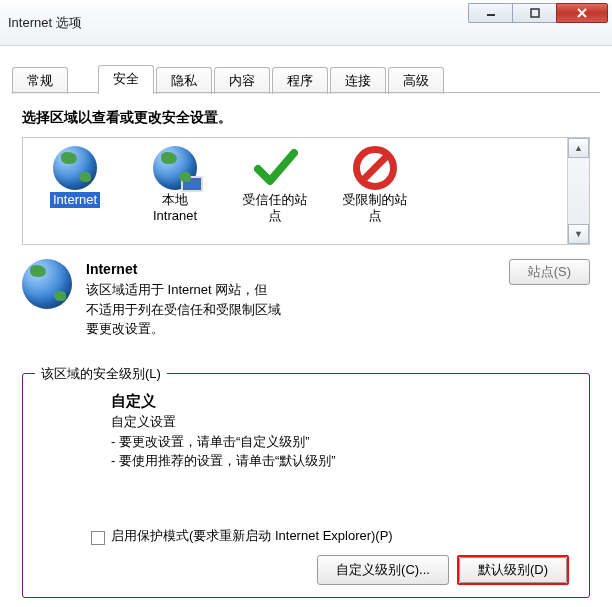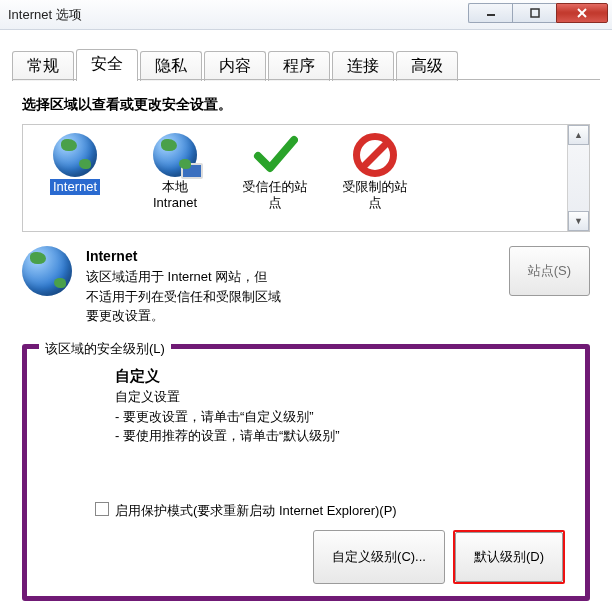--- a/index.html
+++ b/index.html
@@ -7,21 +7,21 @@
     margin: 0;
     font-family: "Microsoft YaHei", SimSun, Arial, sans-serif;
     font-size: 12px;
     background: #fff;
     width: 612px;
     height: 607px;
     overflow: hidden;
   }
   
   .titlebar {
-    height: 30px;
+    height: 46px;
     background: linear-gradient(to bottom, #fdfdfe, #eef2f7);
     border-bottom: 1px solid #cfd6e0;
     display: flex;
     align-items: center;
     padding-left: 8px;
     position: relative;
   }
   .titlebar .title { font-size: 13px; color: #222; }
   .winbtns { position: absolute; right: 4px; top: 3px; display: flex; gap: 0; }
   .winbtn {
@@ -47,30 +47,31 @@
     content: "";
     position: absolute; left: 12px; right: 12px; bottom: 0;
     height: 1px; background: #b7b7b7;
   }
   .tab {
     padding: 4px 14px;
     border: 1px solid #b7b7b7;
     border-bottom: none;
     background: linear-gradient(#fdfdfd,#f2f2f2);
     margin-right: 2px;
-    font-size: 16px;
+    font-size: 13px;
     position: relative;
     top: 1px;
     border-radius: 3px 3px 0 0;
   }
   .tab.active {
     background: #fff;
     z-index: 2;
     padding-bottom: 6px;
     top: 1px;
+    margin-left: 28px;
   }
   
   .panel {
     padding: 16px 22px 6px 22px;
   }
   .instr { font-size: 14px; margin-bottom: 10px; font-weight: bold; }
   
   .zonebox {
     border: 1px solid #c8c8c8;
     height: 108px;
@@ -143,41 +144,41 @@
     height: 7px; background: #d62f2a; transform: translateY(-50%) rotate(-45deg);
   }
   
   .descrow { display: flex; margin-top: 14px; gap: 14px; }
   .desctext { font-size: 13px; line-height: 1.5; }
   .desctext b { font-weight: bold; font-size: 14px; }
   .sitedummy { margin-left: auto; }
   .btn {
     border: 1px solid #9b9b9b;
     background: linear-gradient(#fdfdfd,#e8e8e8);
-    padding: 15px 18px;
+    padding: 3px 18px;
     font-size: 13px;
     border-radius: 3px;
     color: #6d6d6d;
   }
   .btn.enabled { color: #000; }
   
   .fset {
-    border: 5px solid #701a75;
+    border: 1px solid #701a75;
     border-radius: 3px;
-    margin-top: 18px;
+    margin-top: 34px;
     padding: 16px 18px 12px 18px;
     position: relative;
   }
   .fset .legend {
     position: absolute; top: -9px; left: 12px;
     background: #fff; padding: 0 6px; font-size: 13px;
   }
   .custom { margin-left: 70px; font-size: 13px; line-height: 1.5; }
   .custom .ctitle { font-weight: bold; font-size: 15px; }
-  .protectrow { margin-top: 56px; display: flex; align-items: flex-start; gap: 6px; font-size: 13px; margin-left: 50px; }
+  .protectrow { margin-top: 56px; display: flex; align-items: flex-end; gap: 6px; font-size: 13px; margin-left: 50px; }
   .chk {
     width: 14px; height: 14px; border: 1px solid #888; background: #fff; display: inline-block;
   }
   .btnrow { display: flex; justify-content: flex-end; gap: 8px; margin-top: 10px; margin-right: 2px; }
   .redbox { border: 2px solid #e11; padding: 0; border-radius: 2px; }
   .redbox .btn { border-radius: 2px; }
 </style>
 </head>
 <body>
 

